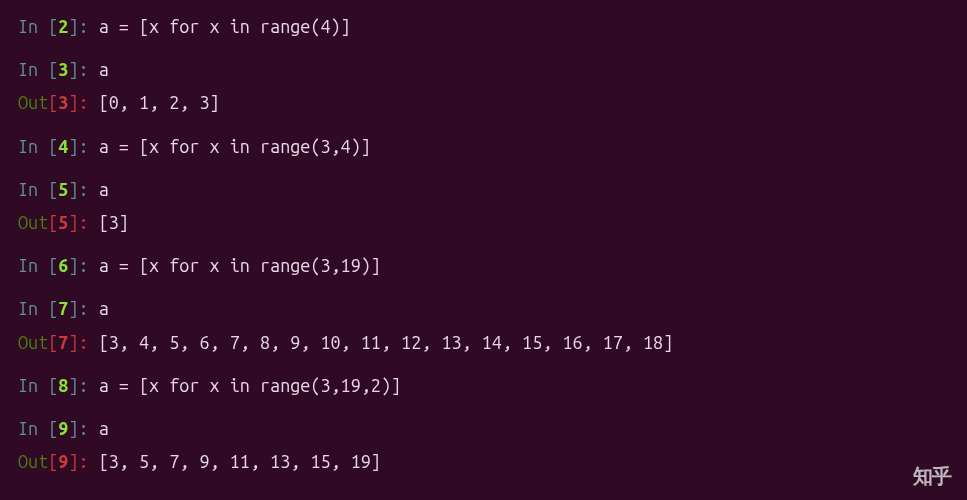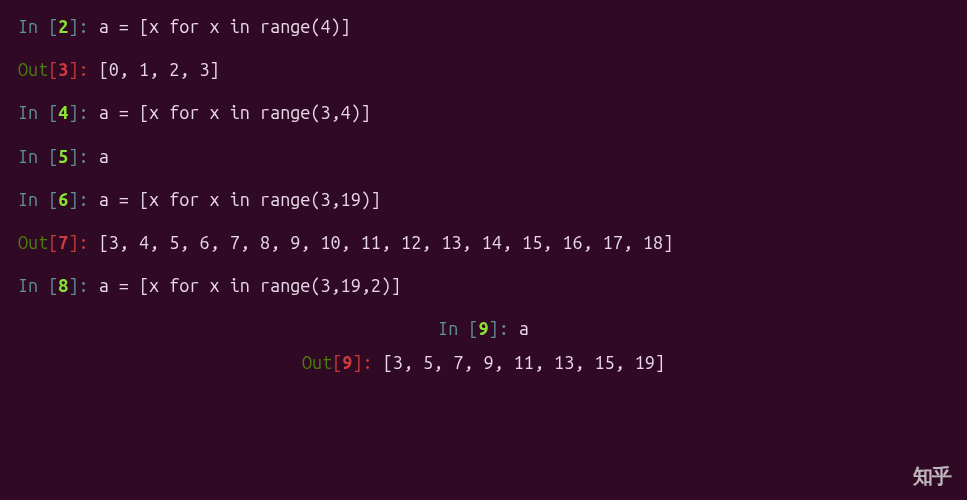--- a/index.html
+++ b/index.html
@@ -21,21 +21,20 @@
     }
     .line {
       white-space: pre;
       margin: 8px;
     }
     .block {
       margin-bottom: 18px;
     }
     .block:last-of-type {
       margin-bottom: 0;
-      text-align: center;
     }
     .in-label { color: #5f919a; }
     .in-bracket { color: #5f919a; }
     .in-num { color: #8ae234; font-weight: bold; }
     .in-colon { color: #5f919a; }
     .out-label { color: #4d7c0f; }
     .out-bracket { color: #cc3a3a; }
     .out-num { color: #cc3a3a; font-weight: bold; }
     .out-colon { color: #cc3a3a; }
     .code { color: #e9d8e9; }
@@ -62,32 +61,35 @@
     }
   </style>
 </head>
 <body>
 
 <div id="terminal">
     <div class="block">
       <div class="line"><span class="in-label">In </span><span class="in-bracket">[</span><span class="in-num">2</span><span class="in-bracket">]</span><span class="in-colon">: </span><span class="code">a = [x for x in range(4)]</span></div>
     </div>
     <div class="block">
+      <div class="line"><span class="in-label">In </span><span class="in-bracket">[</span><span class="in-num">3</span><span class="in-bracket">]</span><span class="in-colon">: </span><span class="code">a</span></div>
       <div class="line"><span class="out-label">Out</span><span class="out-bracket">[</span><span class="out-num">3</span><span class="out-bracket">]</span><span class="out-colon">: </span><span class="output">[0, 1, 2, 3]</span></div>
     </div>
     <div class="block">
       <div class="line"><span class="in-label">In </span><span class="in-bracket">[</span><span class="in-num">4</span><span class="in-bracket">]</span><span class="in-colon">: </span><span class="code">a = [x for x in range(3,4)]</span></div>
     </div>
     <div class="block">
       <div class="line"><span class="in-label">In </span><span class="in-bracket">[</span><span class="in-num">5</span><span class="in-bracket">]</span><span class="in-colon">: </span><span class="code">a</span></div>
+      <div class="line"><span class="out-label">Out</span><span class="out-bracket">[</span><span class="out-num">5</span><span class="out-bracket">]</span><span class="out-colon">: </span><span class="output">[3]</span></div>
     </div>
     <div class="block">
       <div class="line"><span class="in-label">In </span><span class="in-bracket">[</span><span class="in-num">6</span><span class="in-bracket">]</span><span class="in-colon">: </span><span class="code">a = [x for x in range(3,19)]</span></div>
     </div>
     <div class="block">
+      <div class="line"><span class="in-label">In </span><span class="in-bracket">[</span><span class="in-num">7</span><span class="in-bracket">]</span><span class="in-colon">: </span><span class="code">a</span></div>
       <div class="line"><span class="out-label">Out</span><span class="out-bracket">[</span><span class="out-num">7</span><span class="out-bracket">]</span><span class="out-colon">: </span><span class="output">[3, 4, 5, 6, 7, 8, 9, 10, 11, 12, 13, 14, 15, 16, 17, 18]</span></div>
     </div>
     <div class="block">
       <div class="line"><span class="in-label">In </span><span class="in-bracket">[</span><span class="in-num">8</span><span class="in-bracket">]</span><span class="in-colon">: </span><span class="code">a = [x for x in range(3,19,2)]</span></div>
     </div>
     <div class="block">
       <div class="line"><span class="in-label">In </span><span class="in-bracket">[</span><span class="in-num">9</span><span class="in-bracket">]</span><span class="in-colon">: </span><span class="code">a</span></div>
       <div class="line"><span class="out-label">Out</span><span class="out-bracket">[</span><span class="out-num">9</span><span class="out-bracket">]</span><span class="out-colon">: </span><span class="output">[3, 5, 7, 9, 11, 13, 15, 19]</span></div>
     </div>
   </div>

